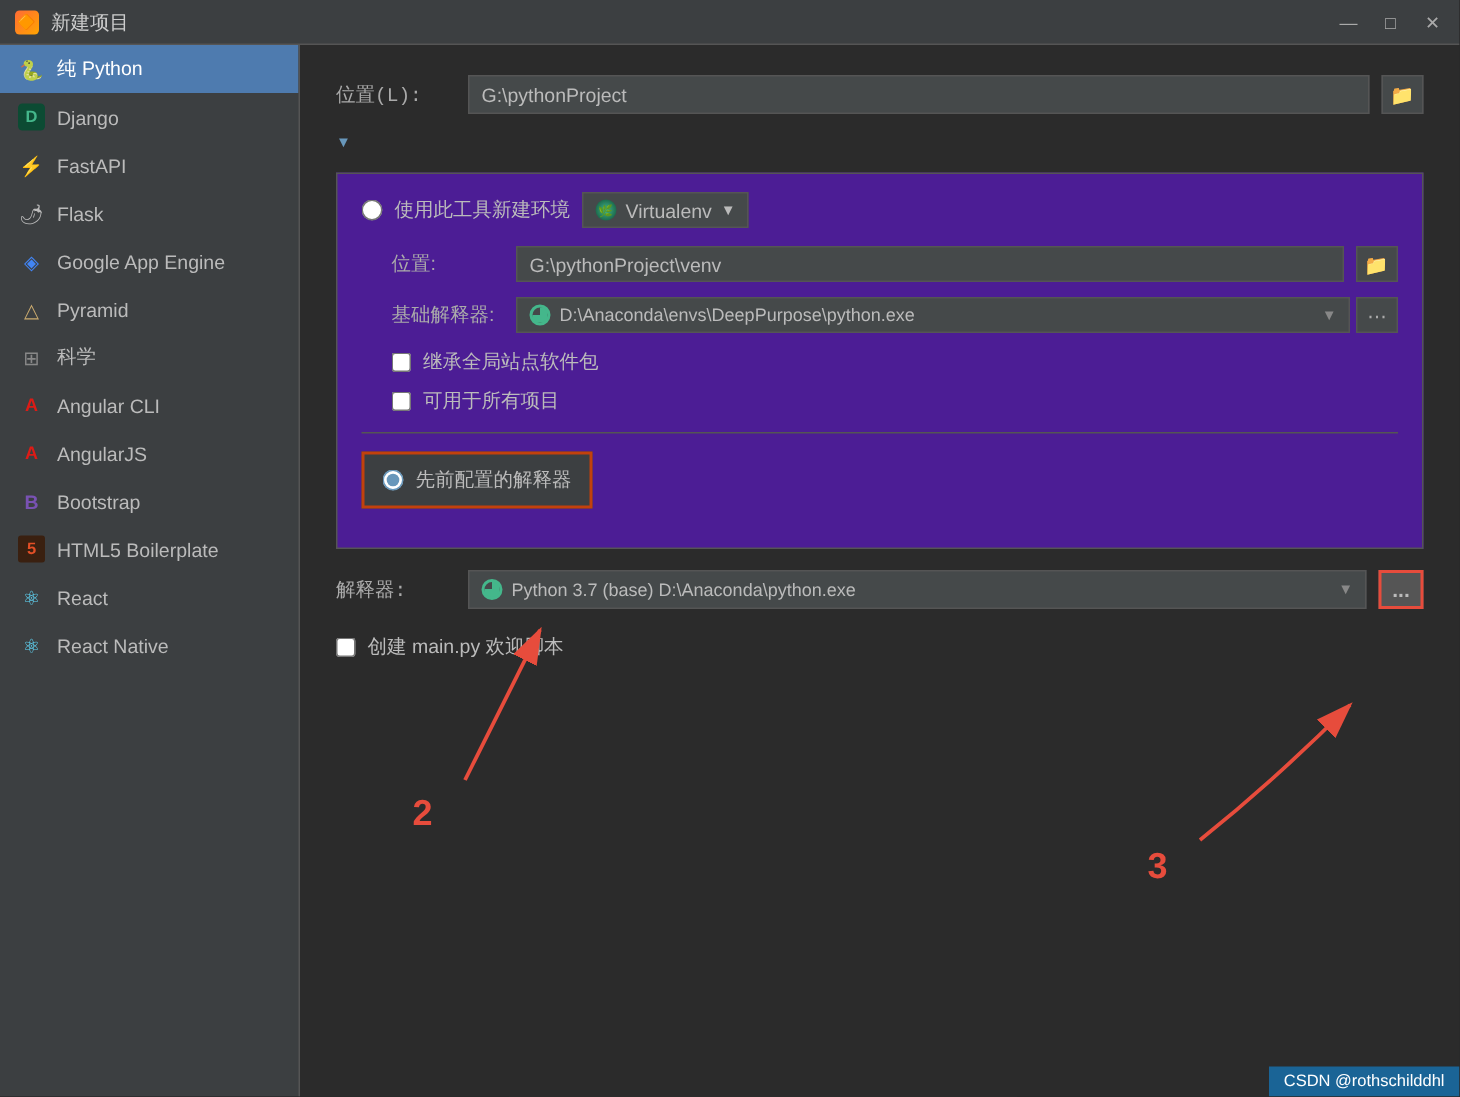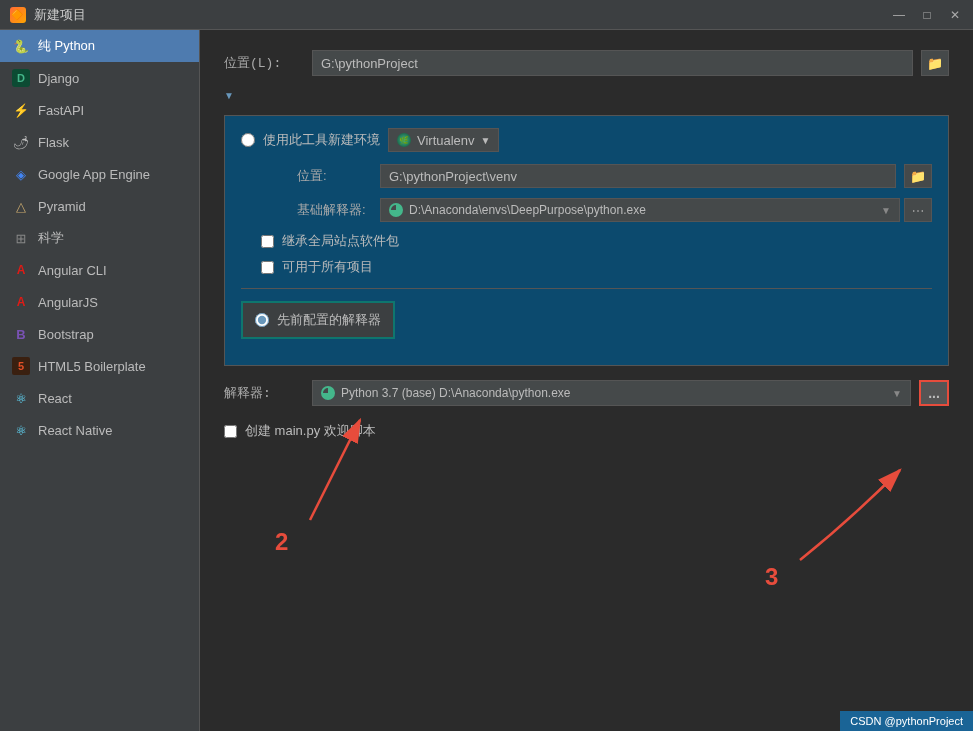--- a/index.html
+++ b/index.html
@@ -158,21 +158,21 @@
       gap: 6px;
       margin-bottom: 14px;
       color: #bbb;
       font-size: 13px;
     }
     .section-header .arrow {
       color: #6897bb;
       font-size: 10px;
     }
     .section-content {
-      background: #0c4a6e;
+      background: #4c1d95;
       border: 1px solid #555;
       padding: 12px 16px;
       margin-bottom: 14px;
     }
 
     
     .radio-group {
       display: flex;
       align-items: center;
       gap: 8px;
@@ -220,21 +220,20 @@
 
     
     .indented-form {
       margin-left: 20px;
     }
     .form-row-sm {
       display: flex;
       align-items: center;
       margin-bottom: 10px;
       gap: 8px;
-      margin-left: 36px;
     }
     .form-label-sm {
       color: #aaa;
       min-width: 75px;
       font-size: 13px;
       flex-shrink: 0;
     }
 
     
     .checkbox-row {
@@ -257,21 +256,21 @@
     
     .divider {
       height: 1px;
       background: #555;
       margin: 12px 0;
     }
 
     
     .preconfigured-section {
       background: #3c3f41;
-      border: 2px solid #0f766e;
+      border: 2px solid #c2410c;
       padding: 8px 12px;
       display: inline-flex;
       align-items: center;
       gap: 8px;
       margin-bottom: 14px;
     }
     .preconfigured-section .radio-input {
       accent-color: #6897bb;
     }
 
@@ -532,14 +531,14 @@
       <g>
         <text x="565" y="555" fill="#e74c3c" font-size="24" font-weight="bold">3</text>
         <path d="M 600 530 Q 650 490 700 440" stroke="#e74c3c" stroke-width="2.5" fill="none" marker-end="url(#arrow-head)"></path>
       </g>
     </svg>
 
   </div>
 </div>
 
 <div class="bottom-bar">
-  <span>CSDN @pythonProject</span>
+  <span>CSDN @rothschilddhl</span>
 </div>
 
 </body></html>

